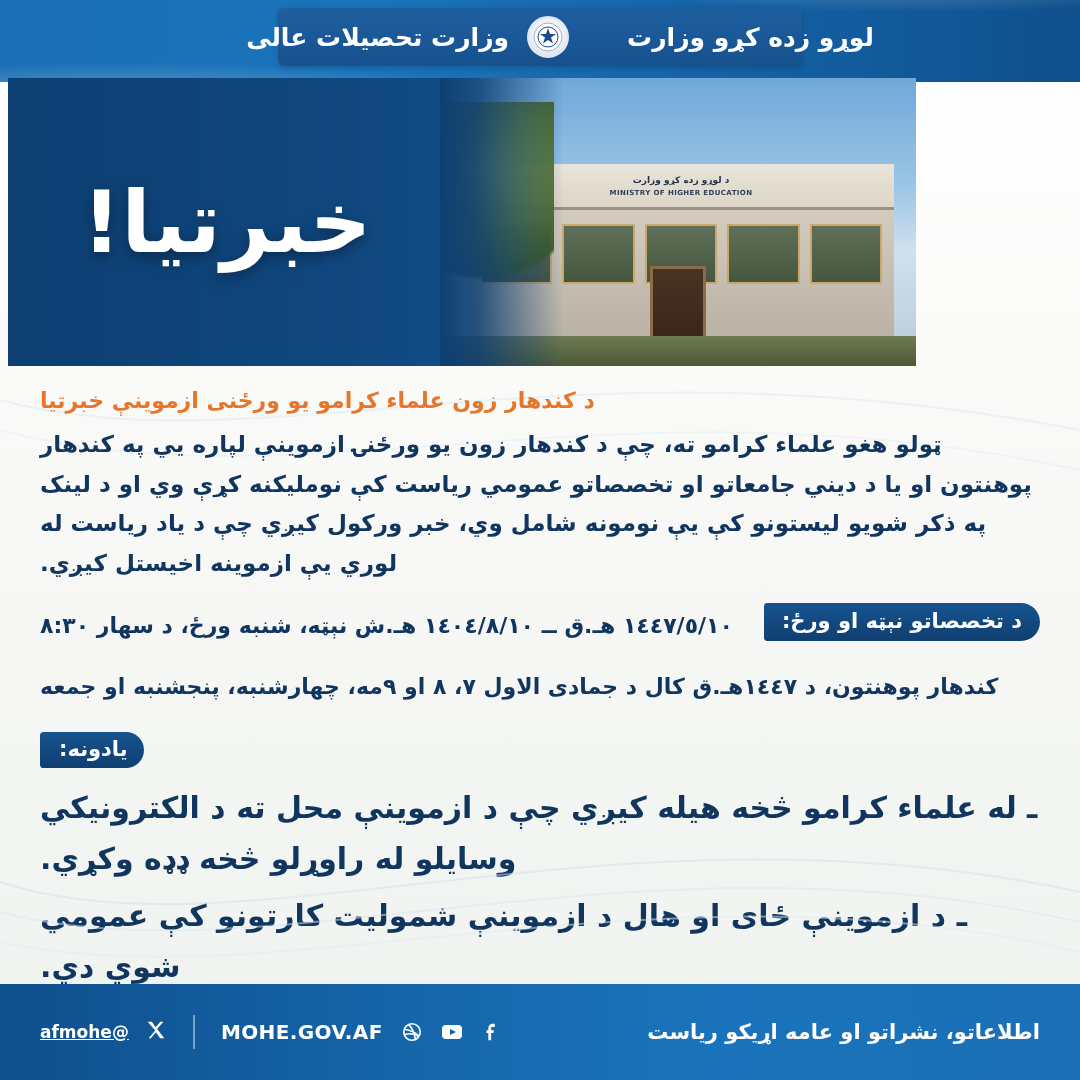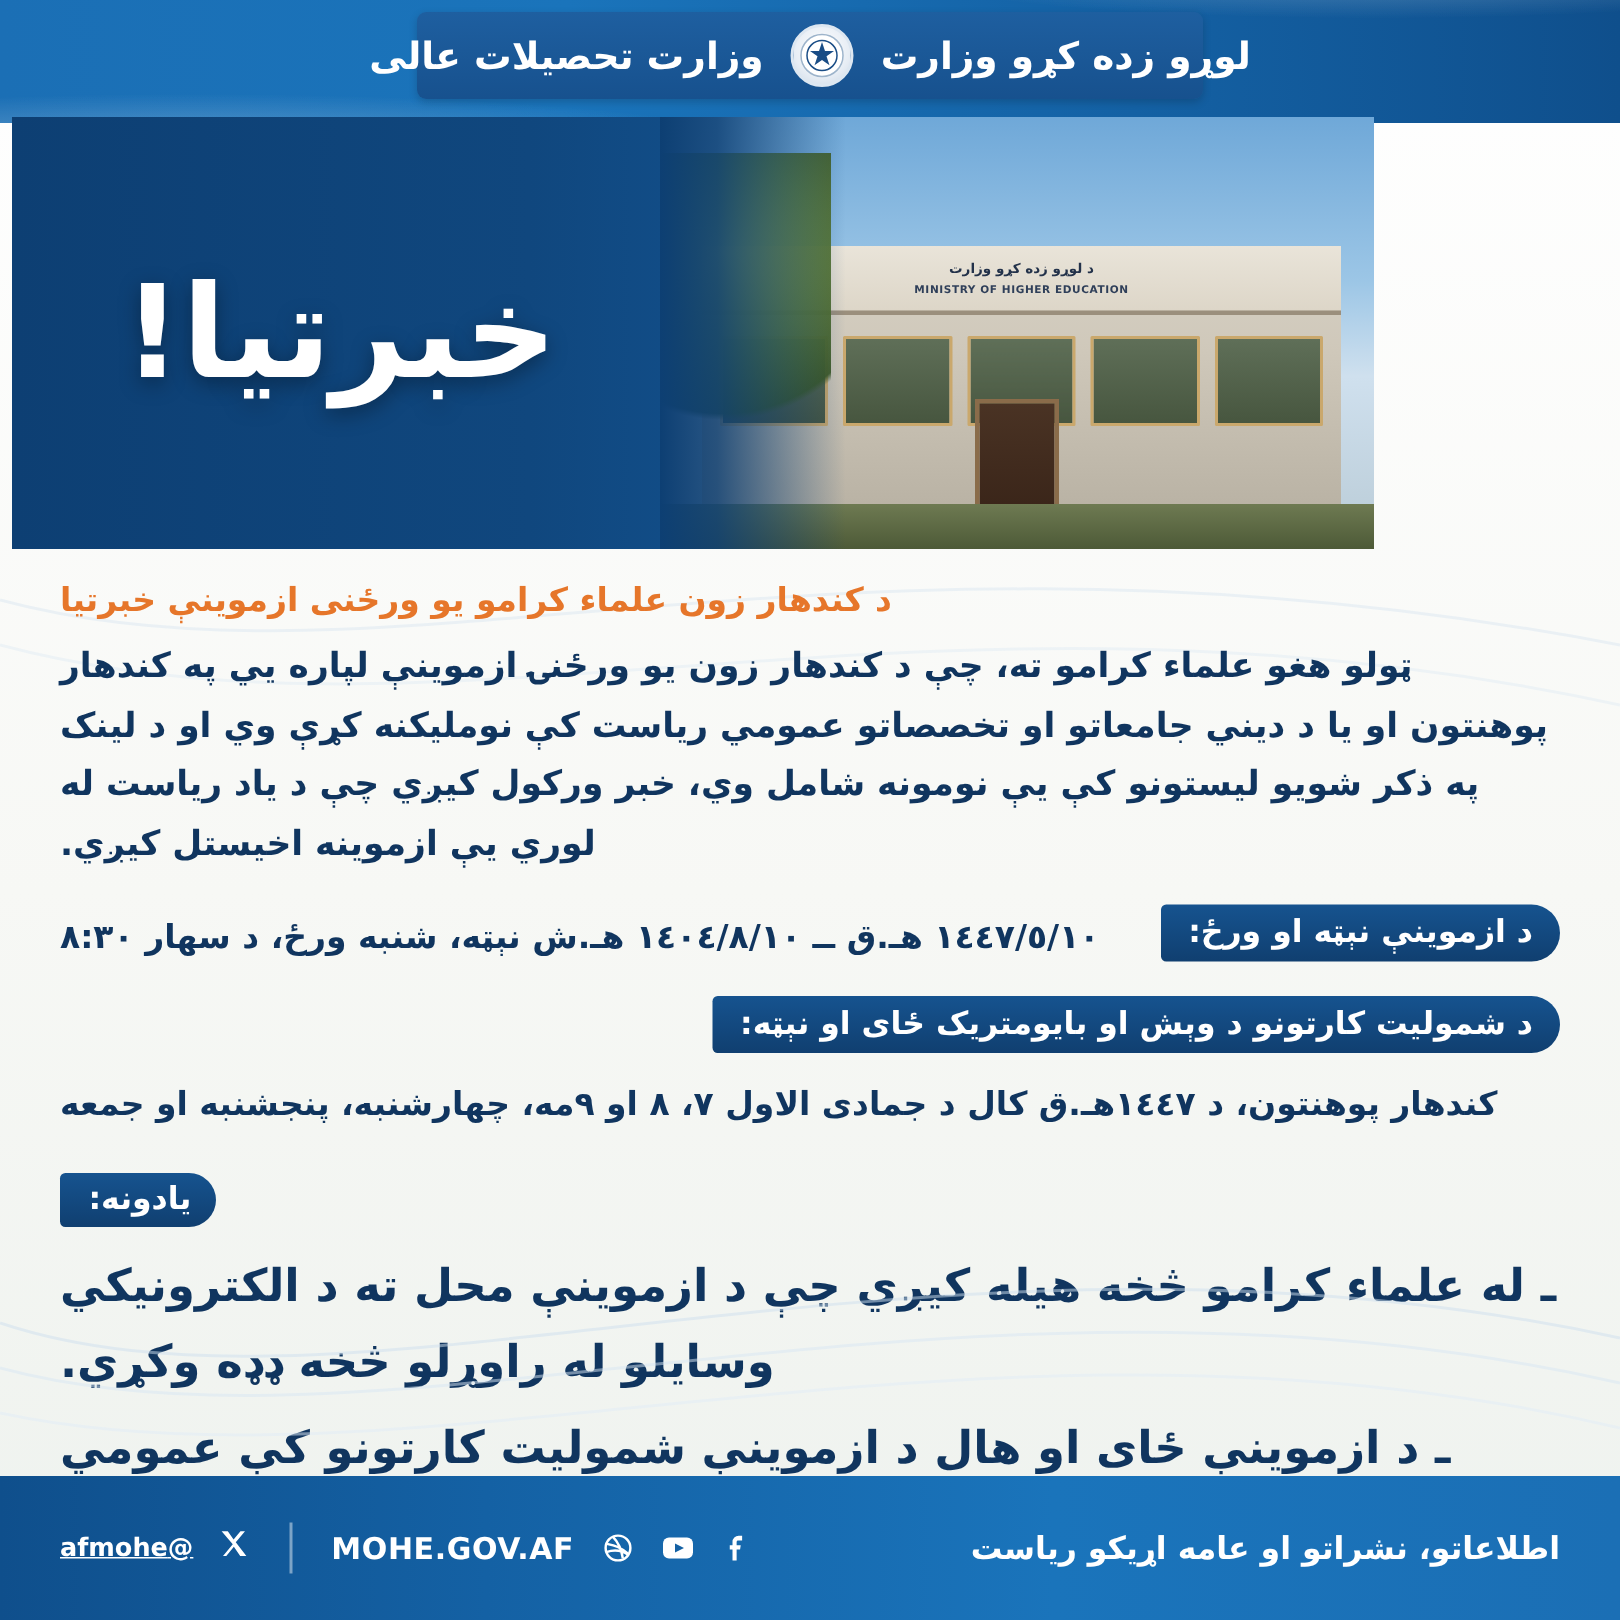--- a/index.html
+++ b/index.html
@@ -45,21 +45,21 @@
     position: absolute; top: 8px; left: 50%; transform: translateX(-50%);
     width: 524px; height: 58px;
     background: linear-gradient(180deg, #1e5fa0 0%, #17518e 100%);
     border-radius: 6px;
     display: flex; align-items: center; justify-content: center;
     gap: 18px;
     box-shadow: 0 2px 6px rgba(0,0,0,.18);
     color: #fff;
   }
   .header-ribbon .ribbon-text {
-    font-size: 25px; font-weight: bold; white-space: nowrap; letter-spacing: .2px;
+    font-size: 25px; font-weight: bold; white-space: nowrap; letter-spacing: .2px; margin-left: 40px;
   }
   .emblem {
     width: 42px; height: 42px; border-radius: 50%;
     background: radial-gradient(circle at 50% 40%, #ffffff 0%, #e8eef5 60%, #cdd9e6 100%);
     display: flex; align-items: center; justify-content: center;
     border: 2px solid #dde7f1; flex: 0 0 auto;
   }
   .emblem svg { display: block; }
 
   
@@ -234,26 +234,25 @@
   <svg class="bg-curves-top" viewBox="0 0 1080 200" preserveAspectRatio="none">
     <path d="M0,40 C260,110 560,-30 1080,70" fill="none" stroke="#cfe0ef" stroke-width="2"></path>
     <path d="M0,70 C300,150 620,10 1080,110" fill="none" stroke="#d9e7f3" stroke-width="2"></path>
   </svg>
 
   <div class="body">
     <div class="headline">د کندهار زون علماء کرامو یو ورځنی ازموینې خبرتیا</div>
     <div class="paragraph">ټولو هغو علماء کرامو ته، چې د کندهار زون یو ورځنۍ ازموینې لپاره يي په کندهار پوهنتون او یا د دیني جامعاتو او تخصصاتو عمومي ریاست کې نوملیکنه کړې وي او د لینک په ذکر شویو لیستونو کې يې نوموﻧﻪ شامل وي، خبر ورکول کیږي چې د یاد ریاست له لوري يې ازموینه اخیستل کیږي.</div>
 
     <div class="field-row">
-      <span class="field-label">د ازموینې نېټه او ورځ:</span>
+      <span class="field-label">د تخصصاتو نېټه او ورځ:</span>
       <span class="field-value">١٤٤٧/٥/١٠ هـ.ق ــ ١٤٠٤/٨/١٠ هـ.ش نېټه، شنبه ورځ، د سهار ٨:٣٠</span>
     </div>
 
     <div class="field-row">
-      <span class="field-label">د شمولیت کارتونو د وېش او بایومتریک ځای او نېټه:</span>
       <span class="field-value">کندهار پوهنتون، د ١٤٤٧هـ.ق کال د جمادی الاول ٧، ٨ او ٩مه، چهارشنبه، پنجشنبه او جمعه</span>
     </div>
 
     <div>
       <span class="note-label">یادونه:</span>
       <div class="notes">
         <div class="note-item">ـ له علماء کرامو څخه هیله کیږي چې د ازموینې محل ته د الکترونیکي وسایلو له راوړلو څخه ډډه وکړي.</div>
         <div class="note-item">ـ د ازموینې ځای او هال د ازموینې شمولیت کارتونو کې عمومي شوي دي.</div>
       </div>
     </div>

